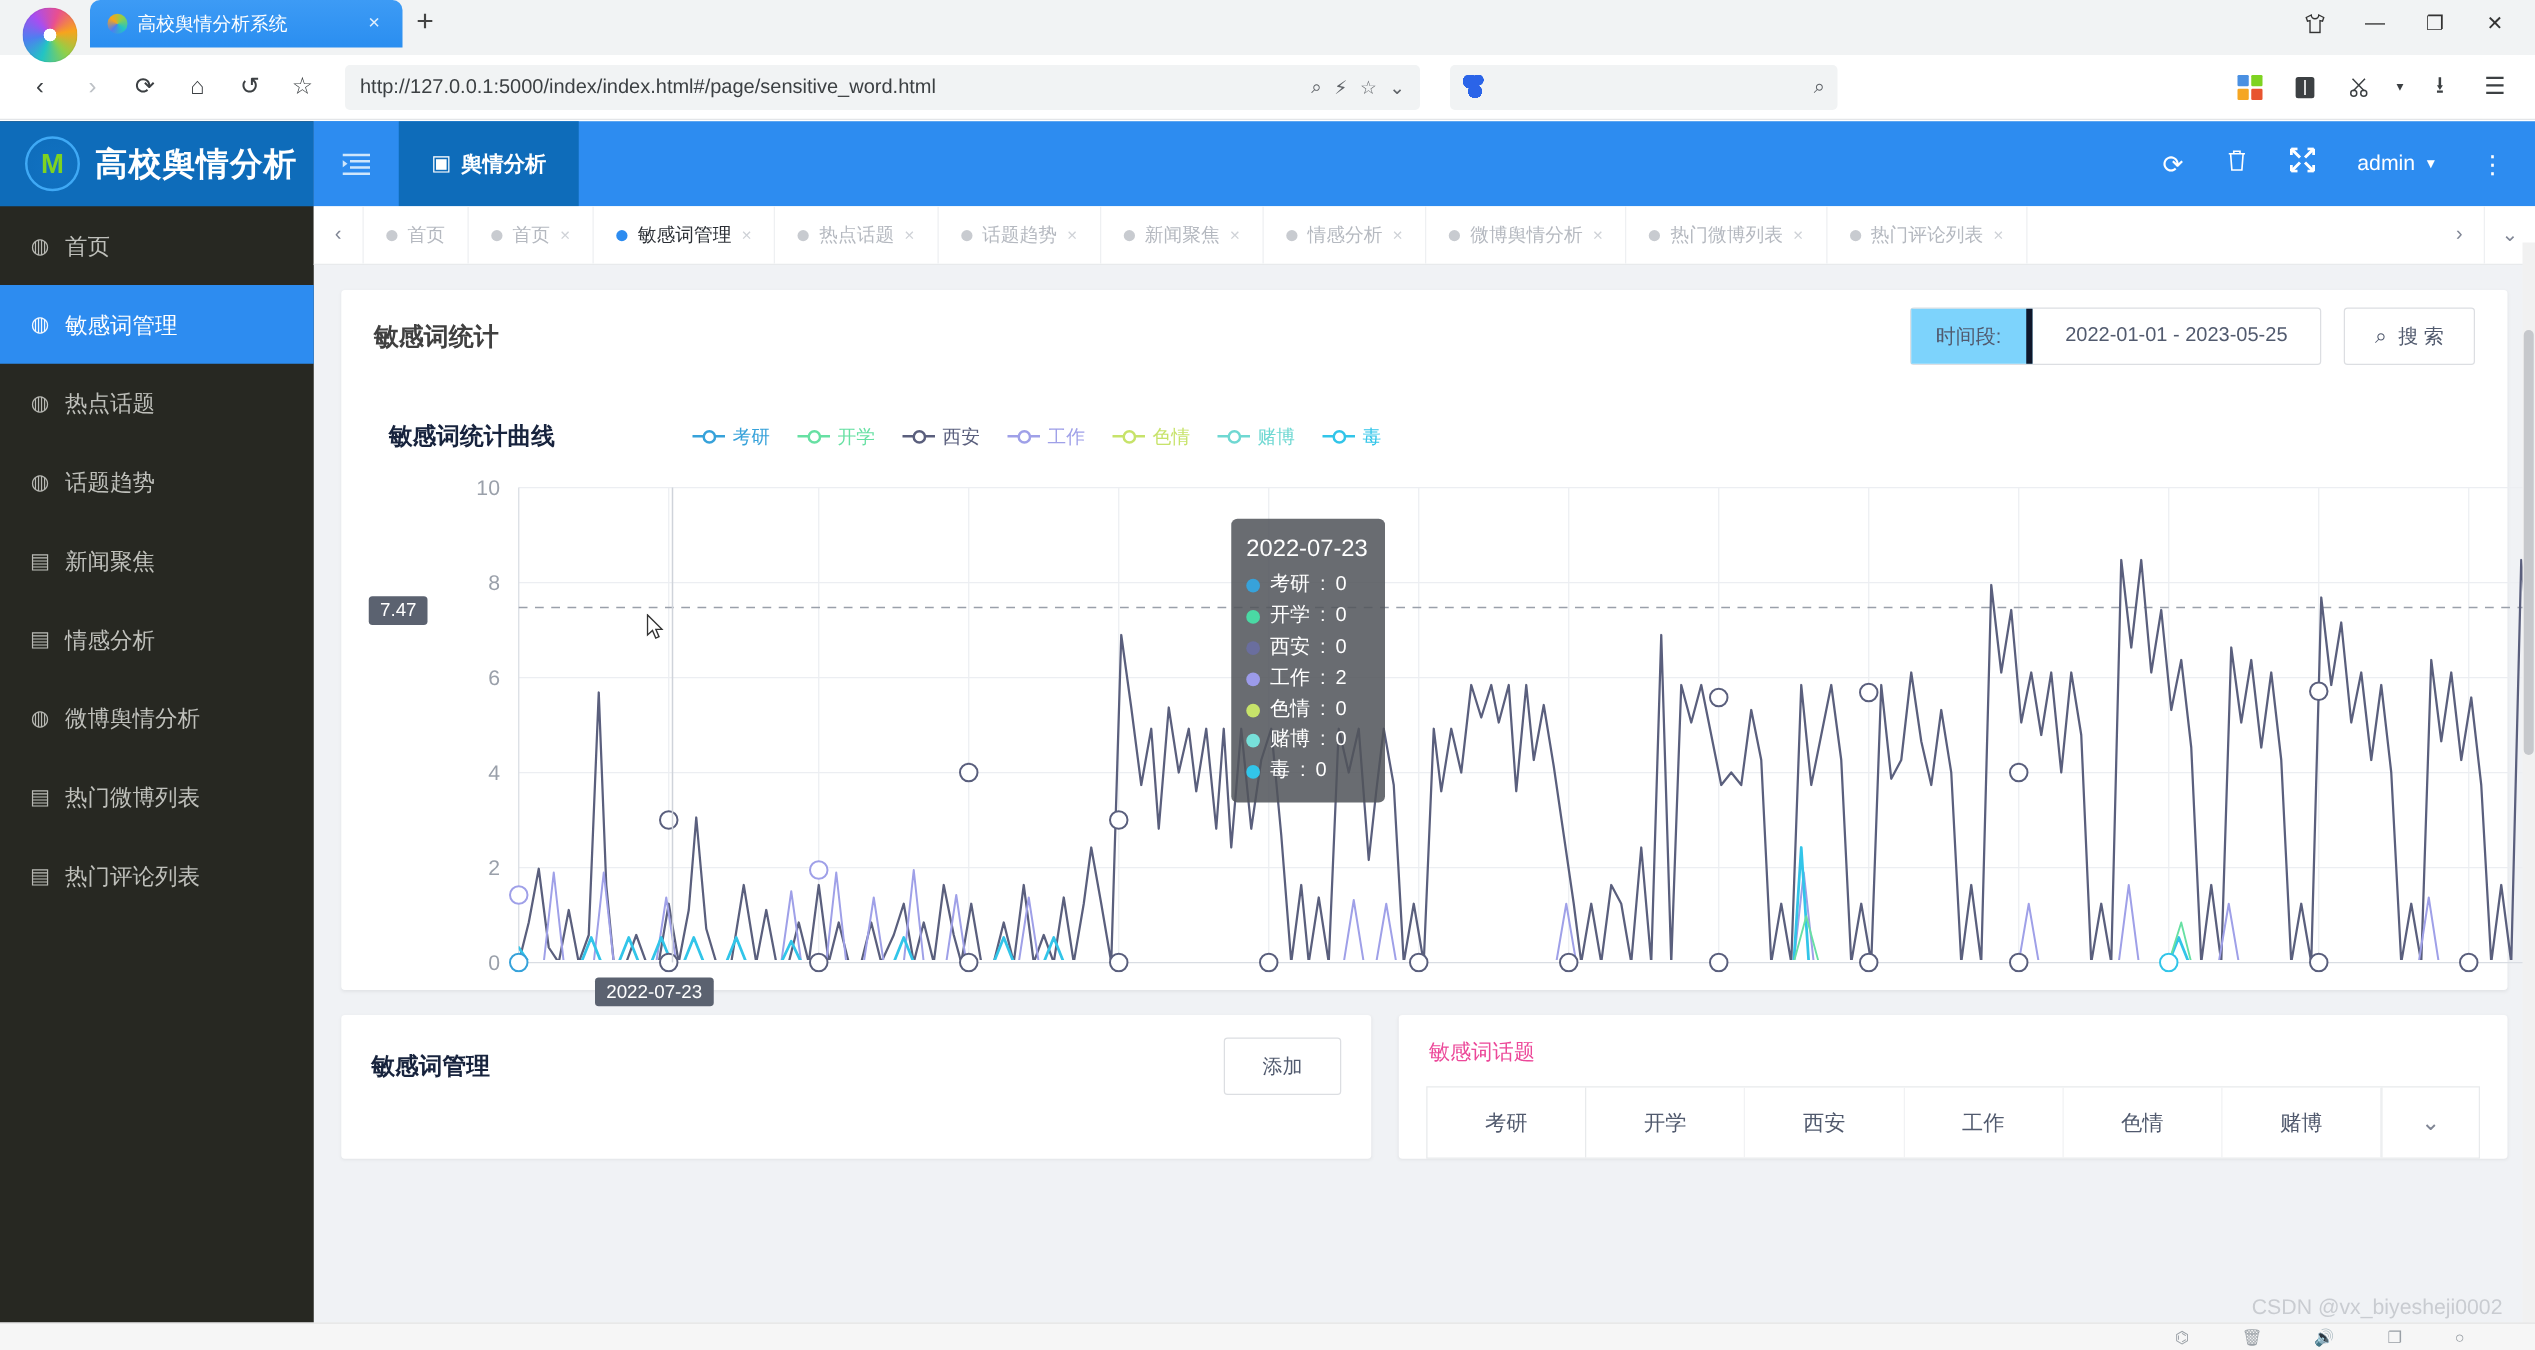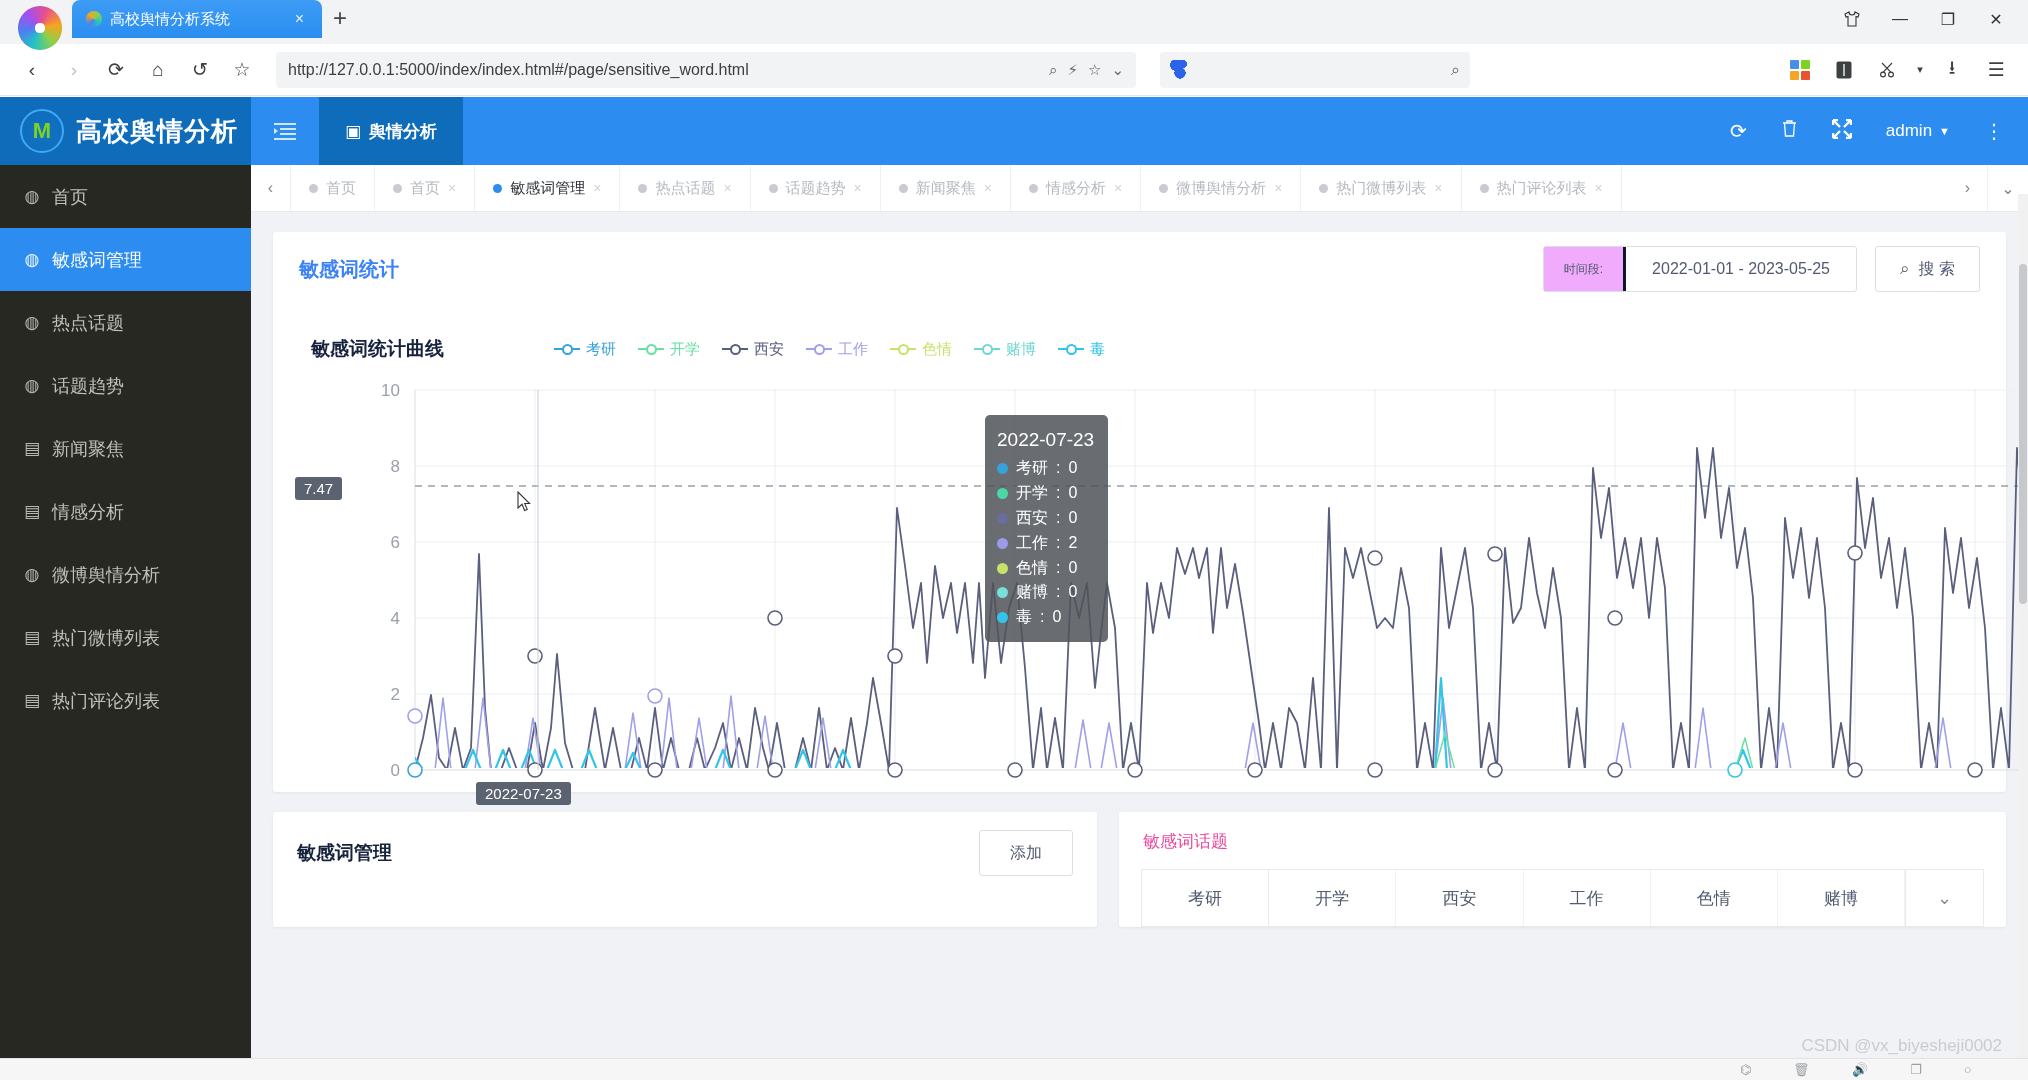--- a/index.html
+++ b/index.html
@@ -141,26 +141,26 @@
   .ts-x { color:#cfd2d7; font-size: 14px; }
   .ts-end { margin-left:auto; display:flex; flex:0 0 auto; }
 
   .scrollarea { flex:1 1 auto; overflow:hidden; padding: 20px 22px 0 22px; position:relative; }
 
   .card { background:#fff; border-radius: 3px; box-shadow: 0 1px 3px rgba(0,0,0,.06); }
 
   .panel-head {
     height: 74px; display:flex; align-items:center; padding: 0 26px;
   }
-  .panel-title { font-size: 20px; color:#3b82f6; font-weight:600; }
+  .panel-title { font-size: 20px; color:#404040; font-weight:600; }
   .head-right { margin-left:auto; display:flex; align-items:center; gap: 18px; }
   .date-group { display:flex; border: 1px solid #dcdee2; border-radius:3px; height: 46px; }
   .date-label {
-    display:flex; align-items:center; padding: 0 20px; background:#f0abfc;
-    color:#515a6e; font-size:12px; border-right:3px solid #0f172a;
+    display:flex; align-items:center; padding: 0 20px; background:#7dd3fc;
+    color:#515a6e; font-size:16px; border-right:5px solid #0f172a;
   }
   .date-value { display:flex; align-items:center; padding: 0 26px; font-size:16px; color:#515a6e; }
   .btn-search {
     height: 46px; padding: 0 24px; border:1px solid #dcdee2; border-radius:3px;
     background:#fff; display:flex; align-items:center; gap:9px; color:#515a6e; font-size:16px;
   }
 
   
   .chart-card { margin-top: 2px; padding: 18px 22px 14px 22px; }
   .chart-head { display:flex; align-items:center; height: 46px; }

